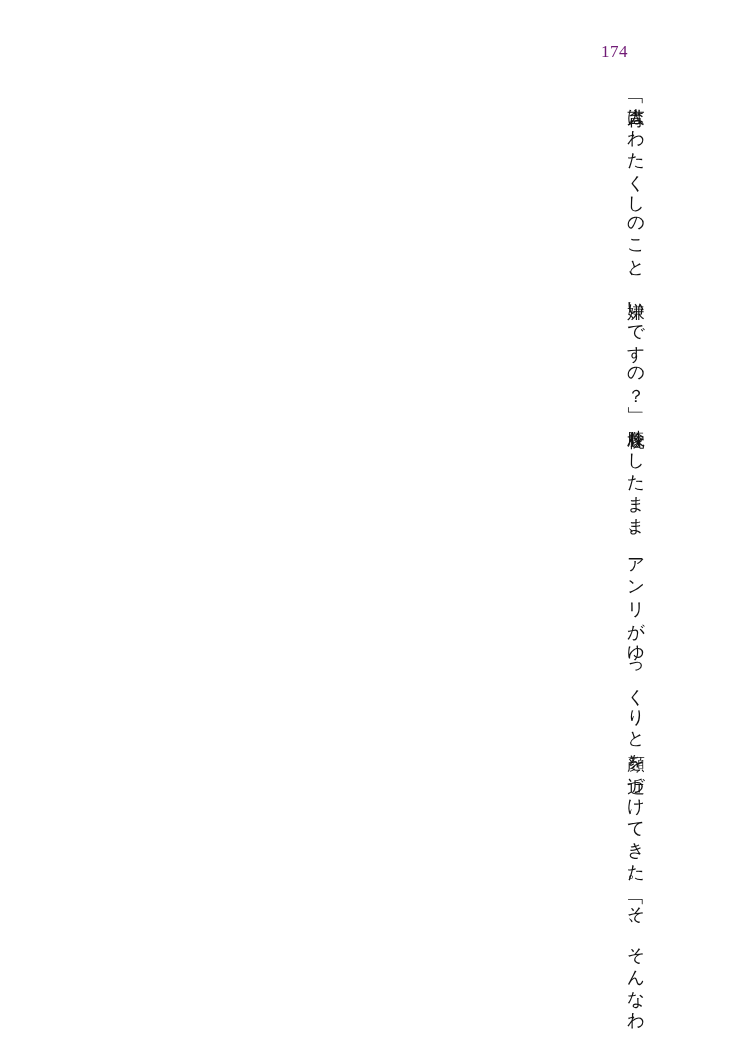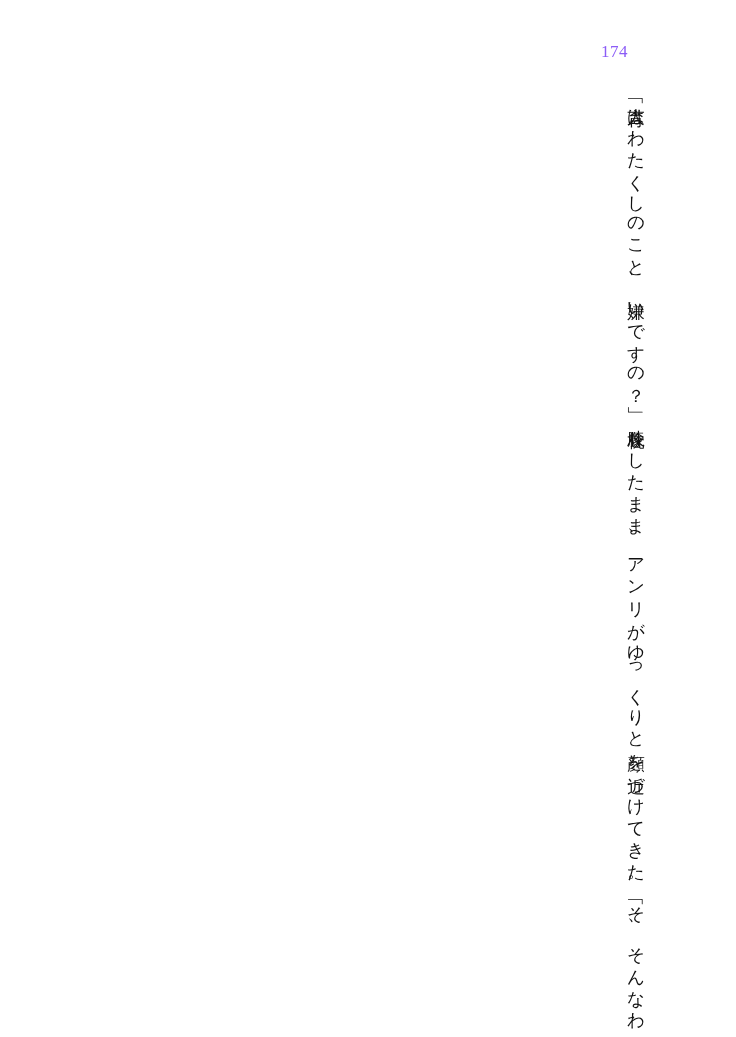--- a/index.html
+++ b/index.html
@@ -25,21 +25,21 @@
     background: #ffffff;
   }
 
   
   .page-number {
     position: absolute;
     top: 42px;
     right: 108px;
     font-size: 17px;
     letter-spacing: 0.5px;
-    color: #8b5cf6;
+    color: #701a75;
     font-family: "Liberation Serif", "DejaVu Serif", serif;
   }
 
   
   .body-text {
     position: absolute;
     top: 92px;
     right: 92px;
     height: 800px;
     width: 560px;

